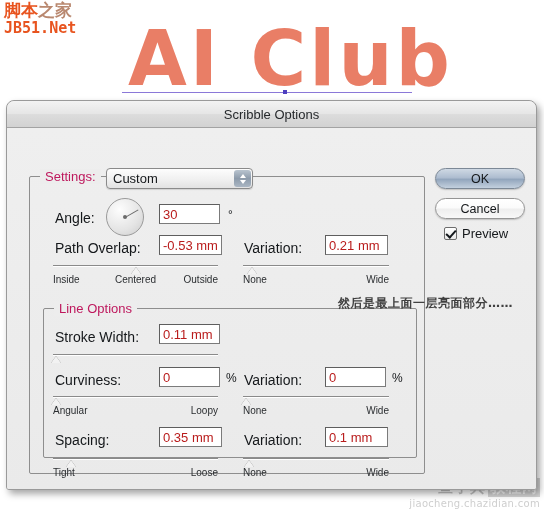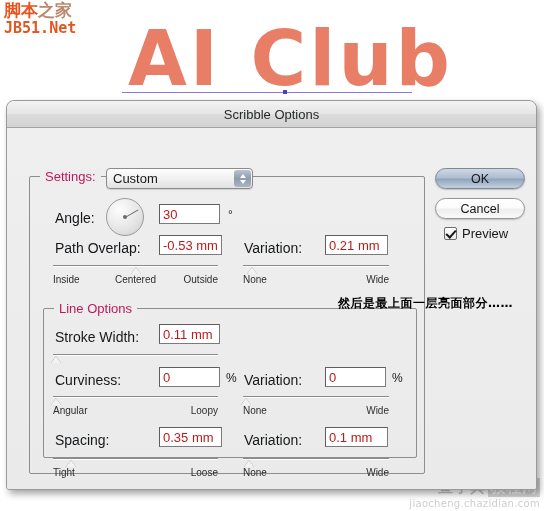--- a/index.html
+++ b/index.html
@@ -316,21 +316,21 @@
   }
   #preview-row .lbl { font-size: 13px; color: #15181b; }
 
   
   #annotation {
     position: absolute;
     left: 338px; top: 295px;
     font-family: "DejaVu Sans", sans-serif;
     font-size: 12px;
     font-weight: 700;
-    color: #000000;
+    color: #404040;
     white-space: nowrap;
     letter-spacing: .5px;
   }
 </style>
 </head>
 <body>
 
 <div id="artboard">
 
   <div id="site-logo">

